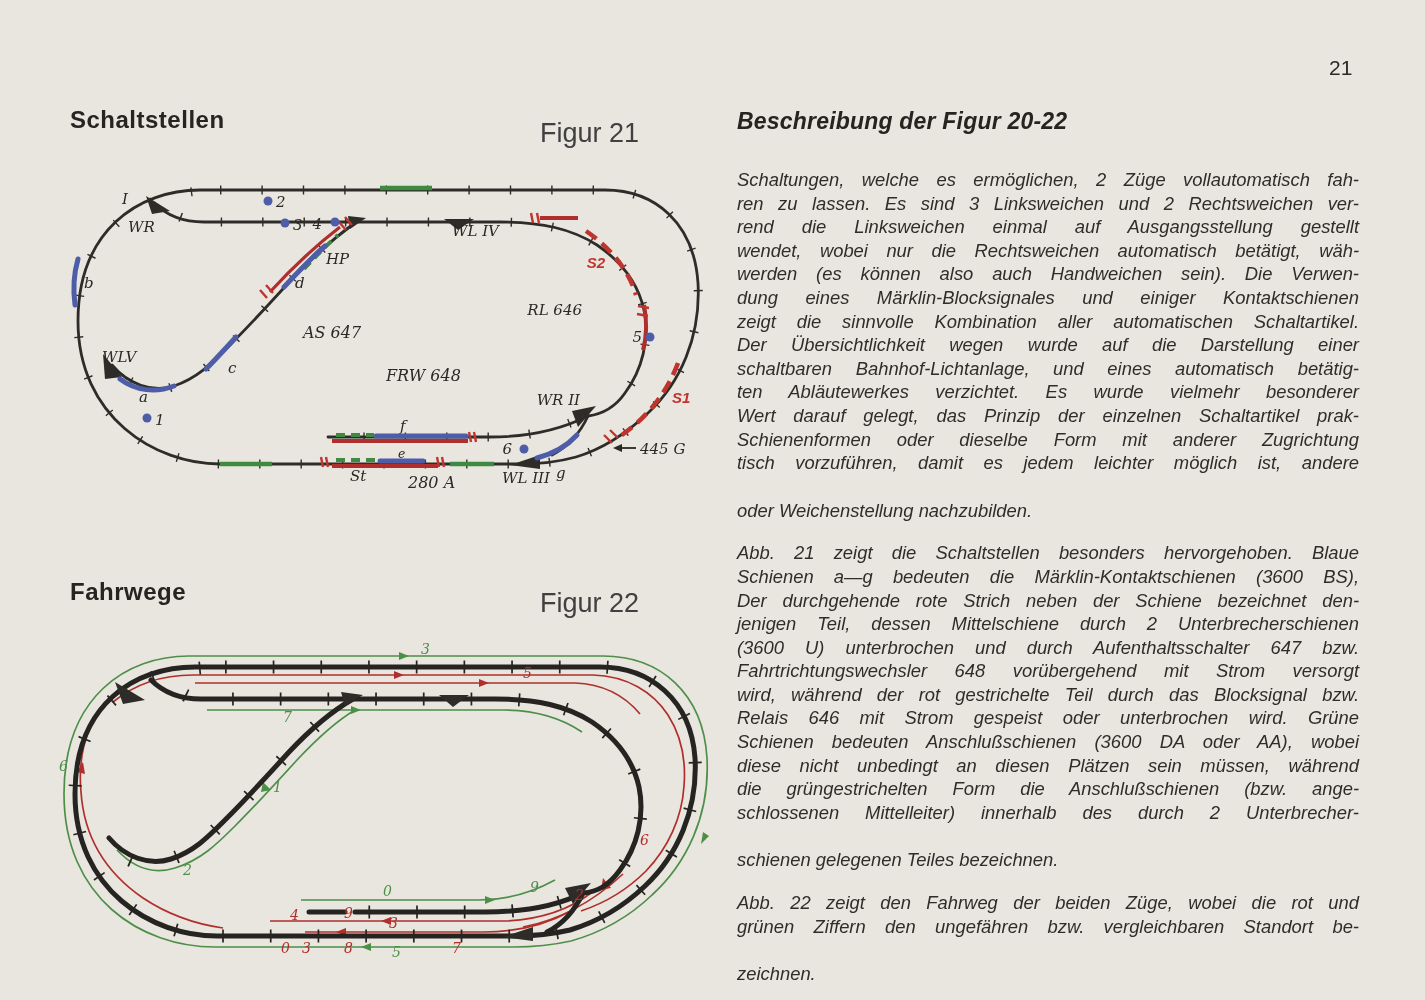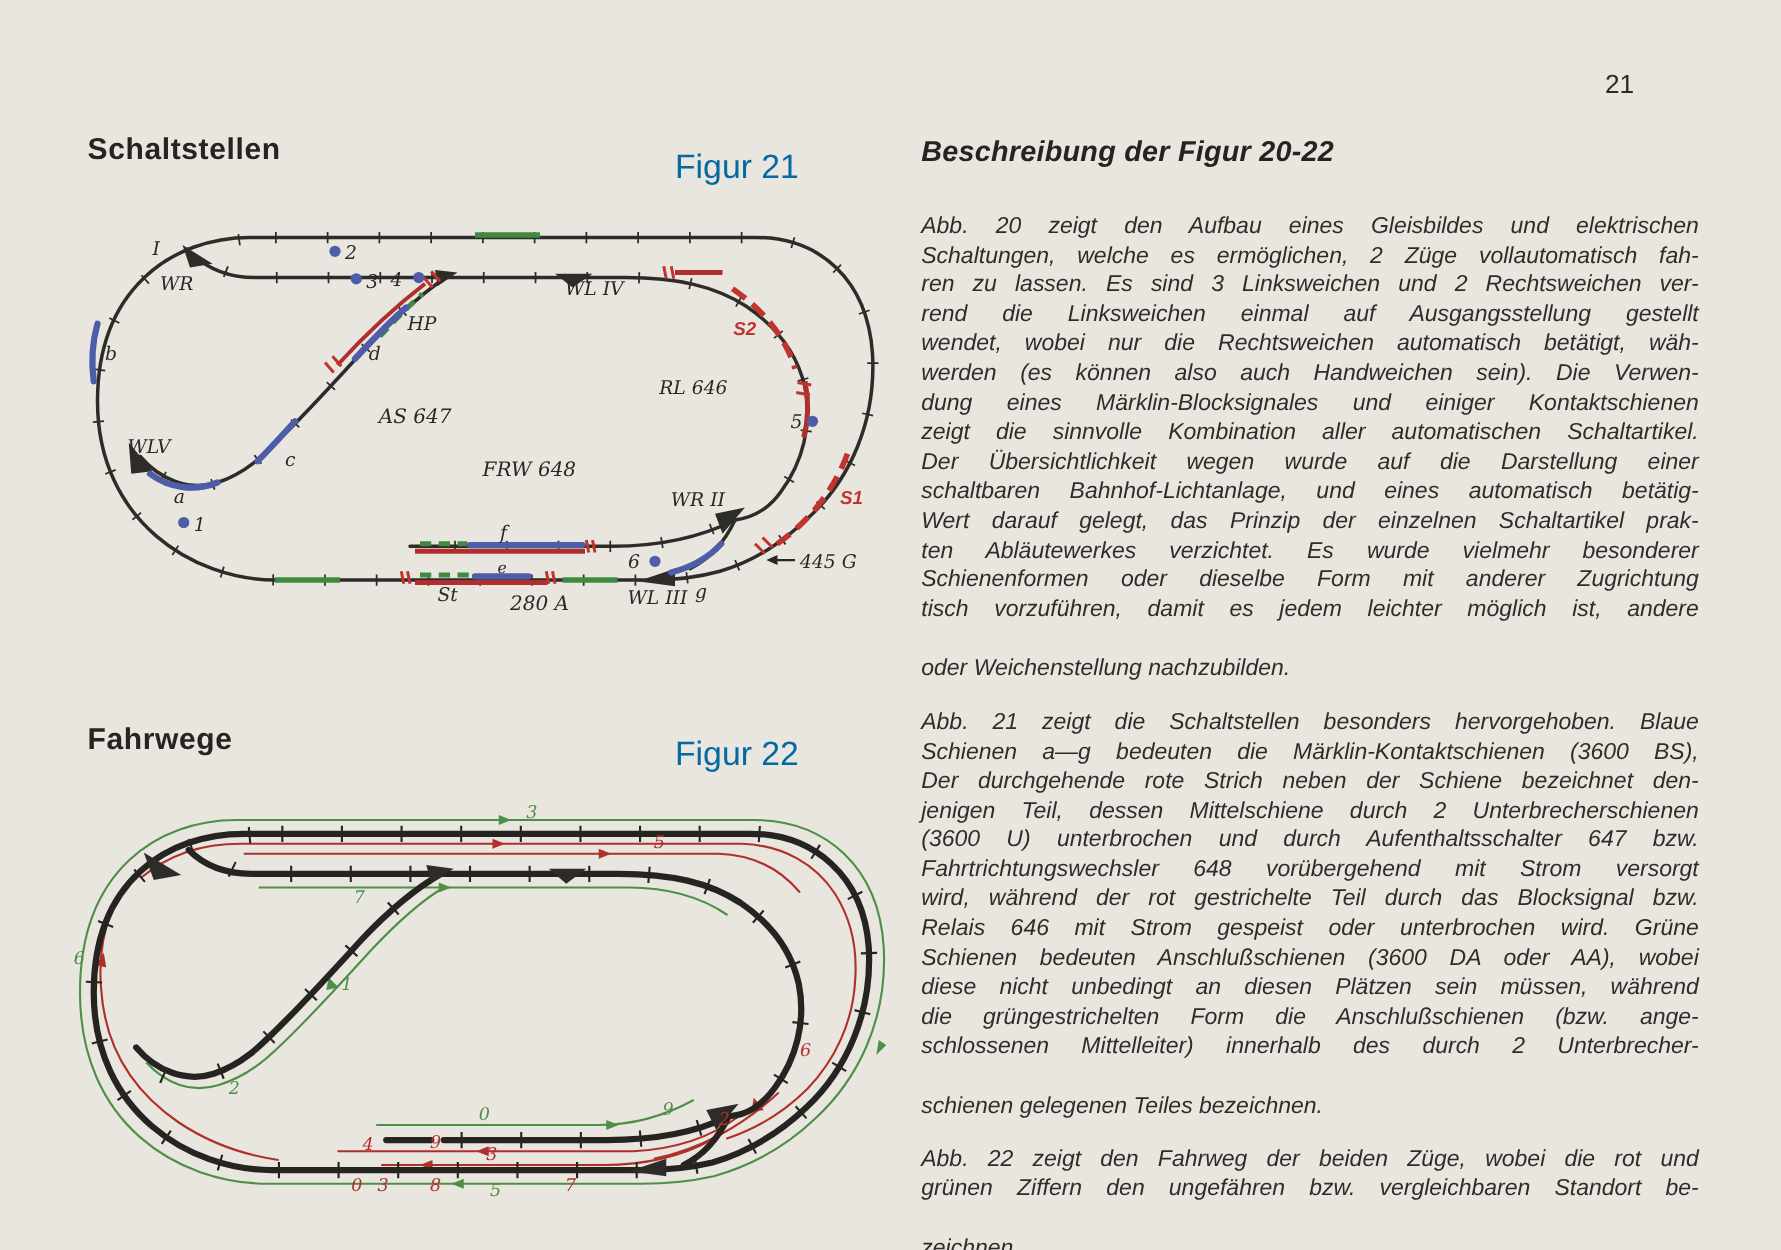--- a/index.html
+++ b/index.html
@@ -1,20 +1,20 @@
 <!DOCTYPE html>
 <html><head>
 <meta charset="utf-8">
 <style>
   html,body{margin:0;padding:0;background:#555;}
   .page{position:relative;width:1425px;height:1000px;background:#e9e6e0;
         font-family:"Liberation Sans",sans-serif;color:#2c2a26;overflow:hidden;}
-  .pagenum{position:absolute;left:1284px;top:56px;font-size:21px;color:#2c2a26;}
+  .pagenum{position:absolute;left:1329px;top:56px;font-size:21px;color:#2c2a26;}
   .fig-title{position:absolute;font-weight:bold;font-size:24px;letter-spacing:.5px;color:#262420;}
-  .fig-caption{position:absolute;font-size:27px;color:#0369a1;}
+  .fig-caption{position:absolute;font-size:27px;color:#404040;}
   .diagram{position:absolute;}
   .right-col{position:absolute;left:737px;top:108px;width:622px;font-style:italic;}
   .right-col h2{margin:0;font-size:23px;line-height:26px;font-weight:bold;letter-spacing:.2px;color:#262420;}
   .para{margin-top:19px;font-size:18.4px;line-height:23.6px;color:#2f2d29;}
   .para.first{margin-top:34px;}
   .tline{text-align:justify;text-align-last:justify;}
   .tline-last{text-align-last:left;margin-top:24px;}
 
   
   .tk  {stroke:#2e2c28;stroke-width:2.8;fill:none;stroke-linecap:round;}
@@ -237,32 +237,31 @@
       <text class="n-r" x="247" y="313">3</text>
       <text class="n-r" x="289" y="313">8</text>
       <text class="n-g" x="337" y="317">5</text>
       <text class="n-r" x="397" y="313">7</text>
     </g>
   </svg>
 
   <div class="right-col">
     <h2>Beschreibung der Figur 20-22</h2>
     <div class="para first">
-        <div class="tline">Abb. 20 zeigt den Aufbau eines Gleisbildes und elektrischen</div>
         <div class="tline">Schaltungen, welche es ermöglichen, 2 Züge vollautomatisch fah-</div>
         <div class="tline">ren zu lassen. Es sind 3 Linksweichen und 2 Rechtsweichen ver-</div>
         <div class="tline">rend die Linksweichen einmal auf Ausgangsstellung gestellt</div>
         <div class="tline">wendet, wobei nur die Rechtsweichen automatisch betätigt, wäh-</div>
         <div class="tline">werden (es können also auch Handweichen sein). Die Verwen-</div>
         <div class="tline">dung eines Märklin-Blocksignales und einiger Kontaktschienen</div>
         <div class="tline">zeigt die sinnvolle Kombination aller automatischen Schaltartikel.</div>
         <div class="tline">Der Übersichtlichkeit wegen wurde auf die Darstellung einer</div>
         <div class="tline">schaltbaren Bahnhof-Lichtanlage, und eines automatisch betätig-</div>
+        <div class="tline">ten Abläutewerkes verzichtet. Es wurde vielmehr besonderer</div>
         <div class="tline">Wert darauf gelegt, das Prinzip der einzelnen Schaltartikel prak-</div>
-        <div class="tline">ten Abläutewerkes verzichtet. Es wurde vielmehr besonderer</div>
         <div class="tline">Schienenformen oder dieselbe Form mit anderer Zugrichtung</div>
         <div class="tline">tisch vorzuführen, damit es jedem leichter möglich ist, andere</div>
         <div class="tline tline-last">oder Weichenstellung nachzubilden.</div>
       </div>
     <div class="para">
         <div class="tline">Abb. 21 zeigt die Schaltstellen besonders hervorgehoben. Blaue</div>
         <div class="tline">Schienen a—g bedeuten die Märklin-Kontaktschienen (3600 BS),</div>
         <div class="tline">Der durchgehende rote Strich neben der Schiene bezeichnet den-</div>
         <div class="tline">jenigen Teil, dessen Mittelschiene durch 2 Unterbrecherschienen</div>
         <div class="tline">(3600 U) unterbrochen und durch Aufenthaltsschalter 647 bzw.</div>

